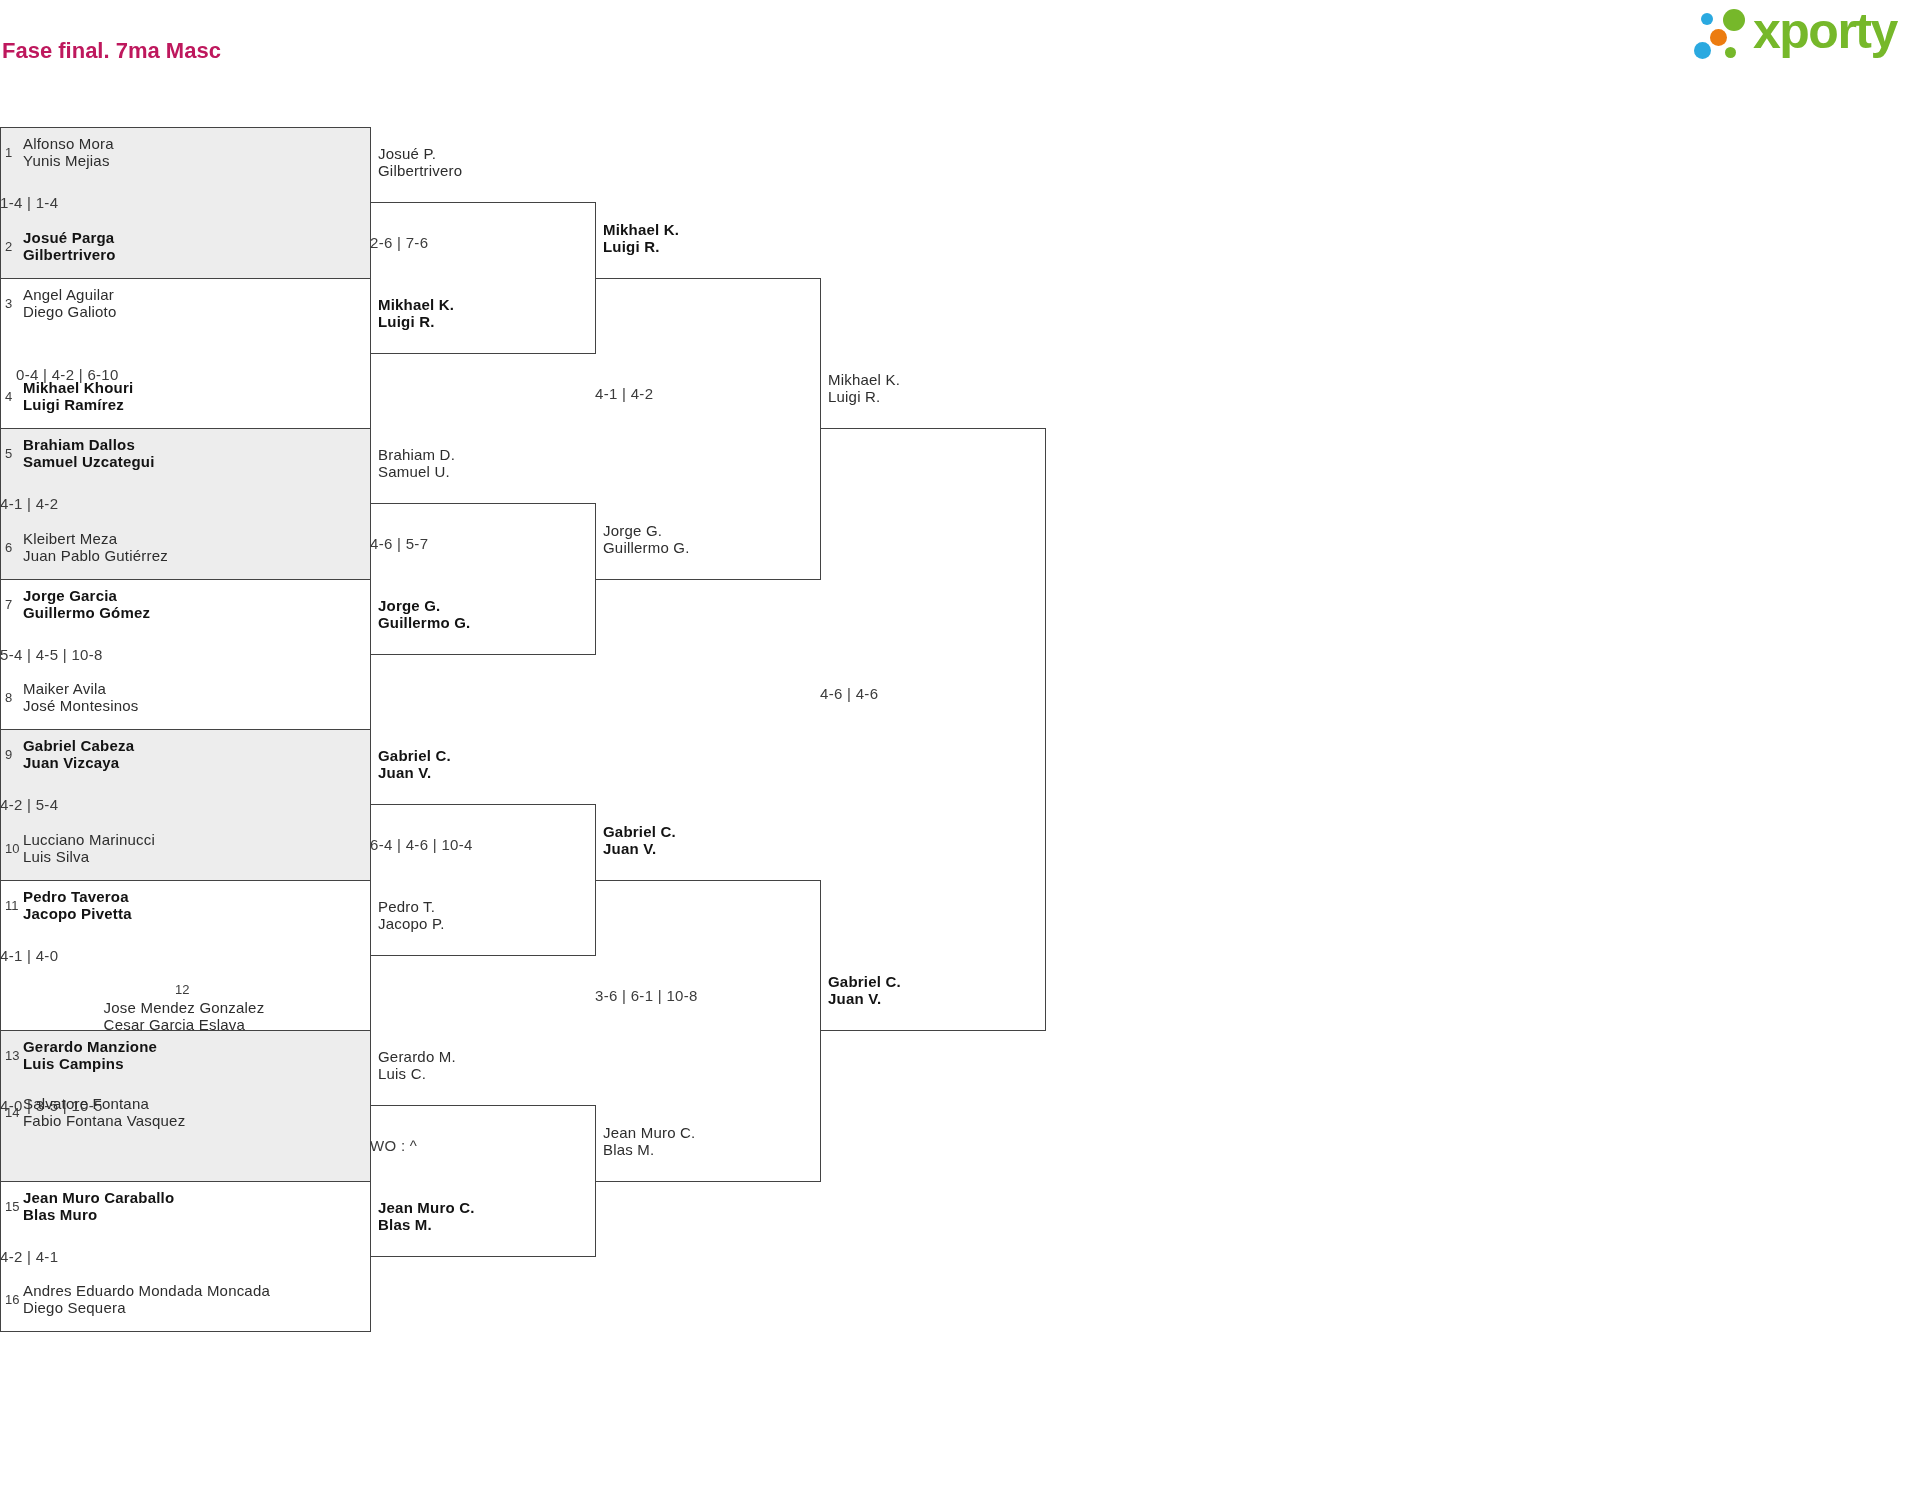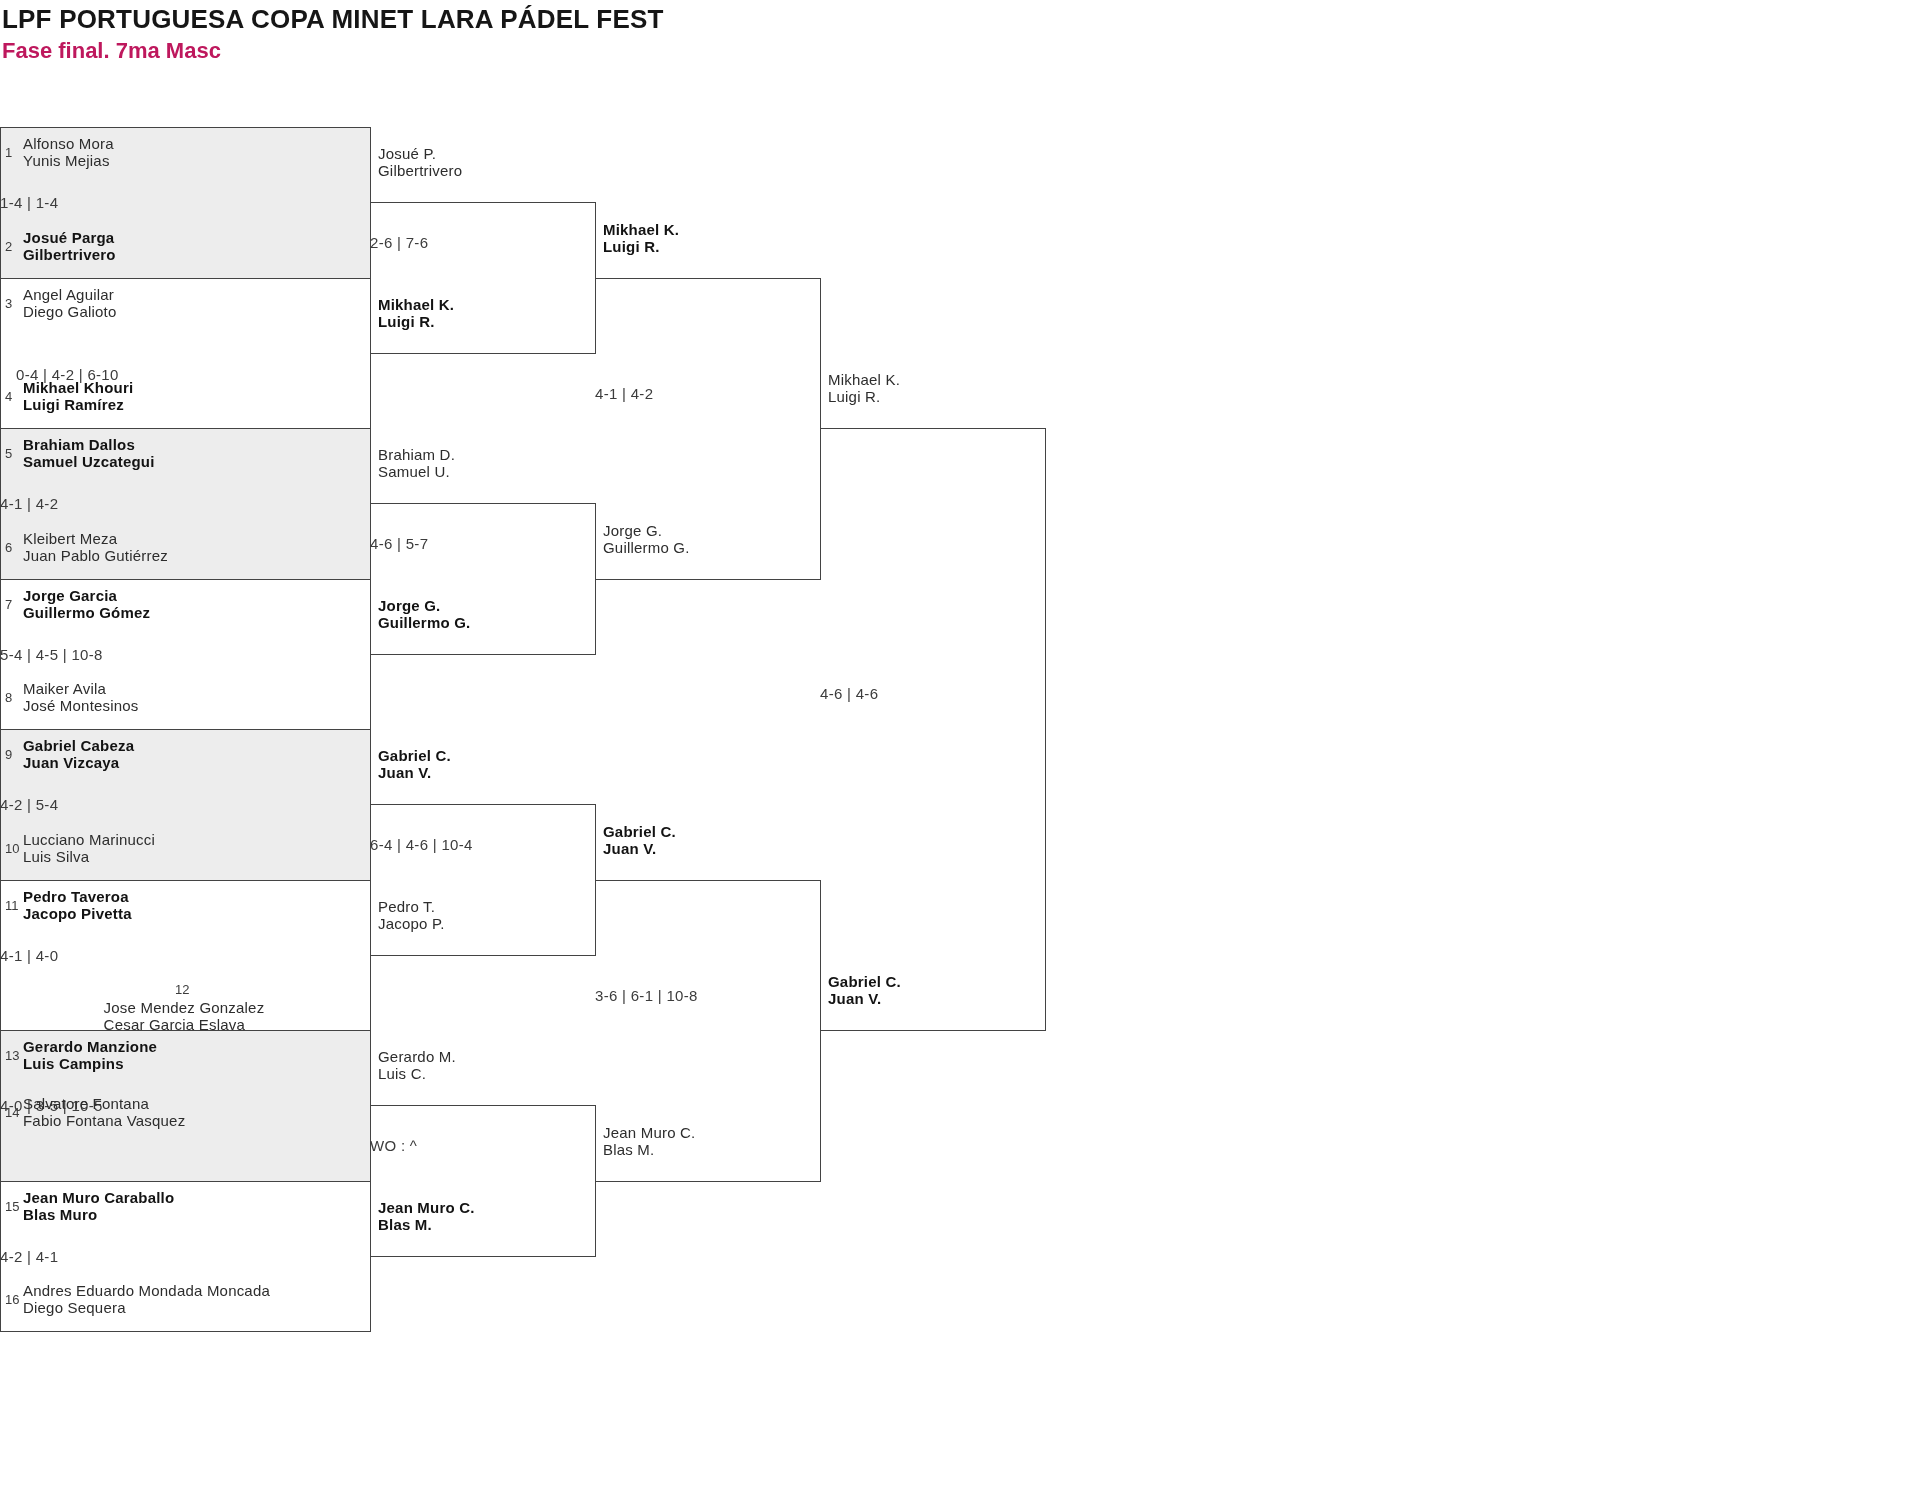--- a/index.html
+++ b/index.html
@@ -47,23 +47,30 @@
   .logo-dot{position:absolute;border-radius:50%;}
   .logo-text{
     position:absolute;left:63px;top:2px;font-size:50px;font-weight:bold;
     letter-spacing:-1.5px;
   }
 </style>
 </head>
 <body>
 
 <div class="canvas">
-  <div class="page-title">LPF PORTUGUESA COPA MINET LARA PÁDEL FEST</div>
   <div class="page-subtitle">Fase final. 7ma Masc</div>
 
+  <div class="logo">
+    <span class="logo-dot" style="left: 11px; top: 13px; width: 12px; height: 12px; background: rgb(42, 169, 224);"></span>
+    <span class="logo-dot" style="left: 33px; top: 9px; width: 22px; height: 22px; background: rgb(118, 184, 42);"></span>
+    <span class="logo-dot" style="left: 20px; top: 29px; width: 17px; height: 17px; background: rgb(236, 124, 16);"></span>
+    <span class="logo-dot" style="left: 4px; top: 42px; width: 17px; height: 17px; background: rgb(42, 169, 224);"></span>
+    <span class="logo-dot" style="left: 35px; top: 47px; width: 11px; height: 11px; background: rgb(118, 184, 42);"></span>
+    <span class="logo-text" style="color: rgb(118, 184, 42);">xporty</span>
+  </div>
 
   <div id="bracket">
       <div class="round-header" style="left: 0px; width: 371px;"></div>
       <div class="round-header" style="left: 370px; width: 226px;"></div>
       <div class="round-header" style="left: 595px; width: 226px;"></div>
       <div class="round-header" style="left: 820px; width: 226px;"></div>
       <div class="oct-box" style="top: 127px; height: 152px; background: rgb(237, 237, 237);"></div>
       <div class="team-row" style="left: 5px; top: 136px; width: 358px;">
         <div class="seed">1</div>
         <div class="team-names">

